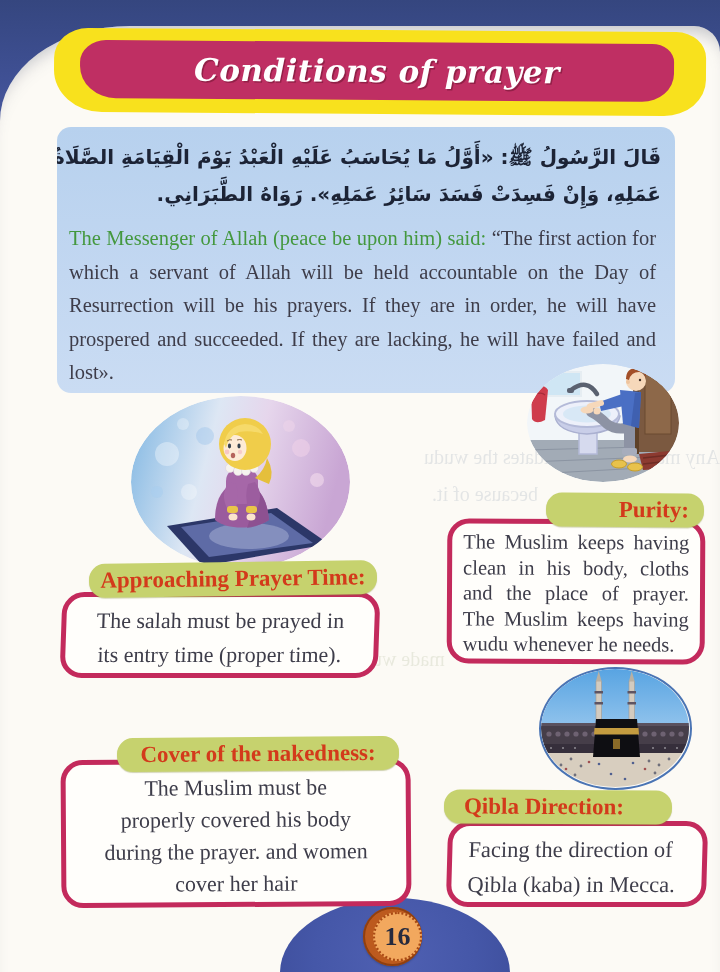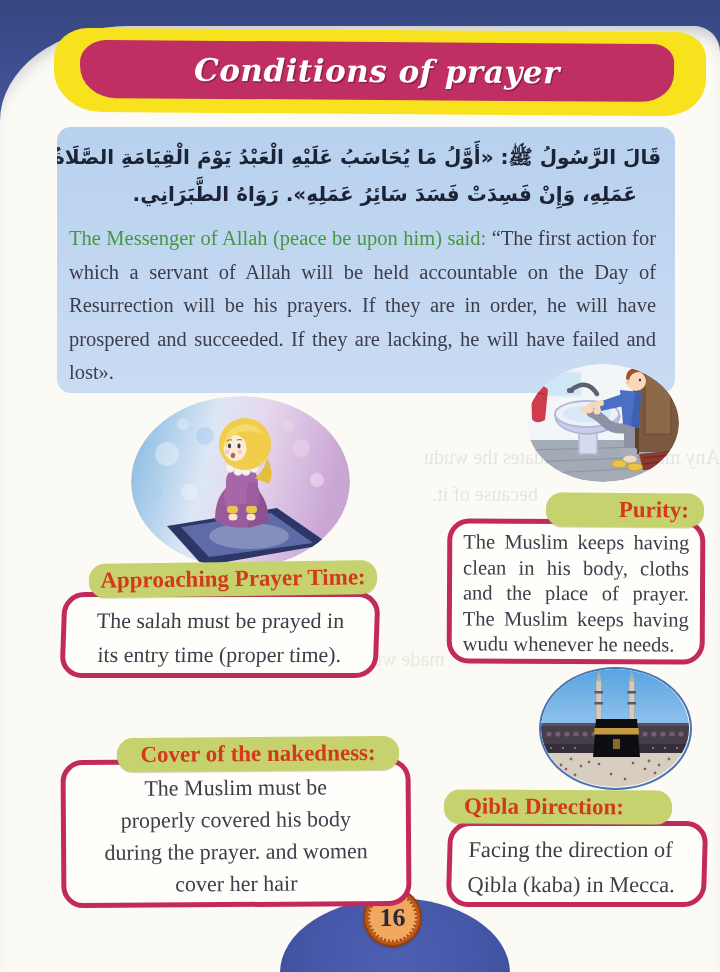--- a/index.html
+++ b/index.html
@@ -7,41 +7,41 @@
          font-family:"Liberation Serif",serif;}
   
   .top-band{position:absolute;left:0;top:0;width:720px;height:130px;background:#3c4d90;
             background:linear-gradient(180deg,#35467f 0%,#3f5094 60%,#4a5aa0 100%);}
   .page-sheet{position:absolute;left:0;top:26px;width:720px;height:946px;background:#fcfaf5;
               border-top-left-radius:130px 95px;border-top-right-radius:26px;
               box-shadow:inset 0 16px 18px -12px rgba(110,115,135,.45);}
   
   .bottom-arc{position:absolute;left:280px;top:898px;width:230px;height:150px;border-radius:50%;
               background:radial-gradient(circle at 50% 40%,#4f60b2 0%,#4557a8 55%,#3c4c99 100%);}
-  .badge{position:absolute;left:363px;top:888px;width:59px;height:59px;border-radius:50%;
-         background:#bc5a1e;display:flex;align-items:center;justify-content:center;
+  .badge{position:absolute;left:363px;top:907px;width:59px;height:59px;border-radius:50%;
+         background:#bc5a1e;display:flex;align-items:center;justify-content:flex-end;
          box-shadow:inset 0 0 0 2px #8f3f10, 0 1px 2px rgba(0,0,0,.25);}
   .badge-in{width:45px;height:45px;border-radius:50%;background:#f2a85e;border:2px dotted #a84914;
             display:flex;align-items:center;justify-content:center;
             font:700 26px "Liberation Serif",serif;color:#262a3e;}
   
   .banner{position:absolute;left:54px;top:30px;width:652px;height:84px;background:#f8e11d;
           border-radius:34px 30px 42px 48px / 30px 26px 36px 42px;transform:rotate(.4deg);}
   .banner-inner{position:absolute;left:26px;right:32px;top:12px;bottom:14px;background:#bf2f63;
           border-radius:26px 22px 32px 36px / 22px 18px 28px 32px;
           display:flex;align-items:center;justify-content:center;}
   .banner-inner span{color:#fff;font:italic 700 31px "DejaVu Serif",serif;letter-spacing:.5px;
           text-shadow:1.5px 1.5px 0 rgba(110,20,50,.55);}
   
   .hadith{position:absolute;left:57px;top:127px;width:618px;height:266px;border-radius:14px;
           background:linear-gradient(180deg,#b7d1ee 0%,#c2d7f1 55%,#cadcf3 100%);
           padding:8px 10px 0 10px;box-sizing:border-box;overflow:hidden;}
   .arabic{margin:4px 4px 0 0;direction:rtl;text-align:right;font-family:"DejaVu Sans",sans-serif;
           font-weight:700;font-size:20px;line-height:37px;color:#1c2335;white-space:nowrap;}
-  .arabic .l2{margin-right:24px;}
+  .arabic .l2{}
   .english{margin:9px 9px 0 2px;font-size:20.5px;line-height:33.5px;text-align:justify;color:#3e3d4a;}
   .green{color:#44983f;}
   
   .ghost{position:absolute;transform:scaleX(-1);opacity:.15;font-size:20px;white-space:nowrap;
          font-family:"Liberation Serif",serif;pointer-events:none;}
   .g1{left:280px;top:288px;color:#4e7d4e;}
   .g2{left:160px;top:370px;color:#4e7d4e;}
   .g3{left:424px;top:446px;color:#5c7291;}
   .g4{left:432px;top:483px;color:#5c7291;}
   .g5{left:252px;top:648px;color:#7d8d5c;}

